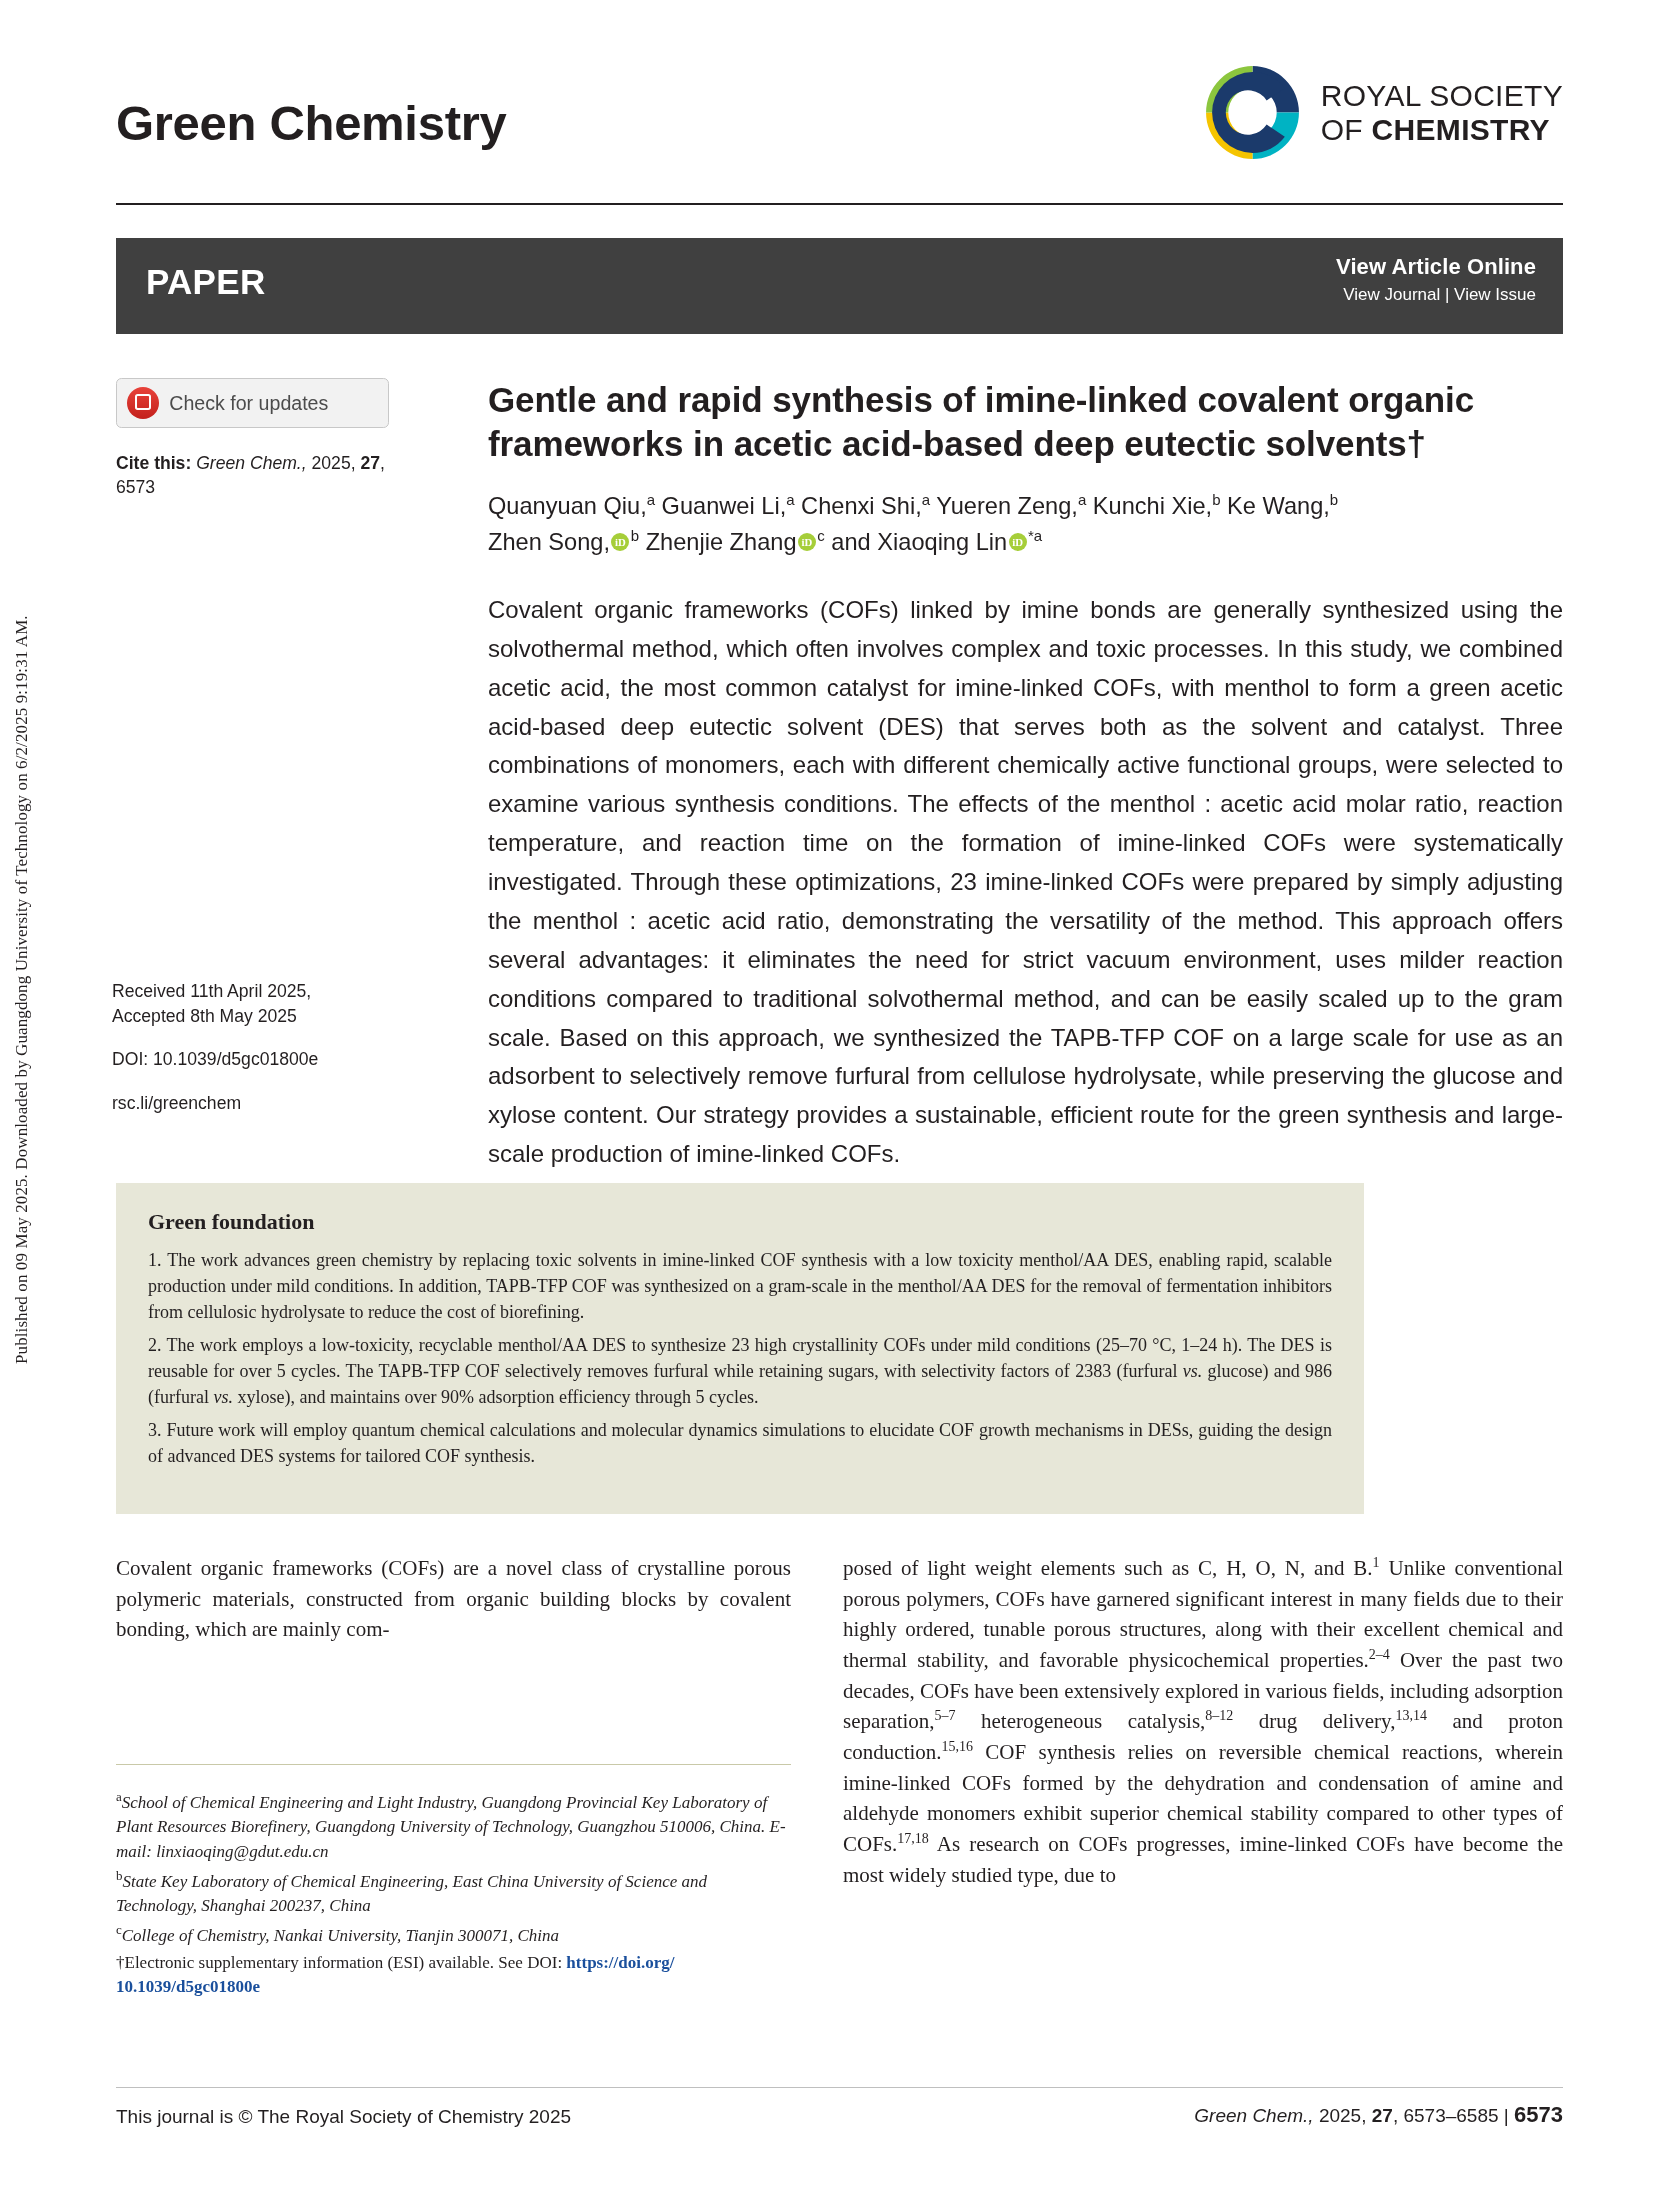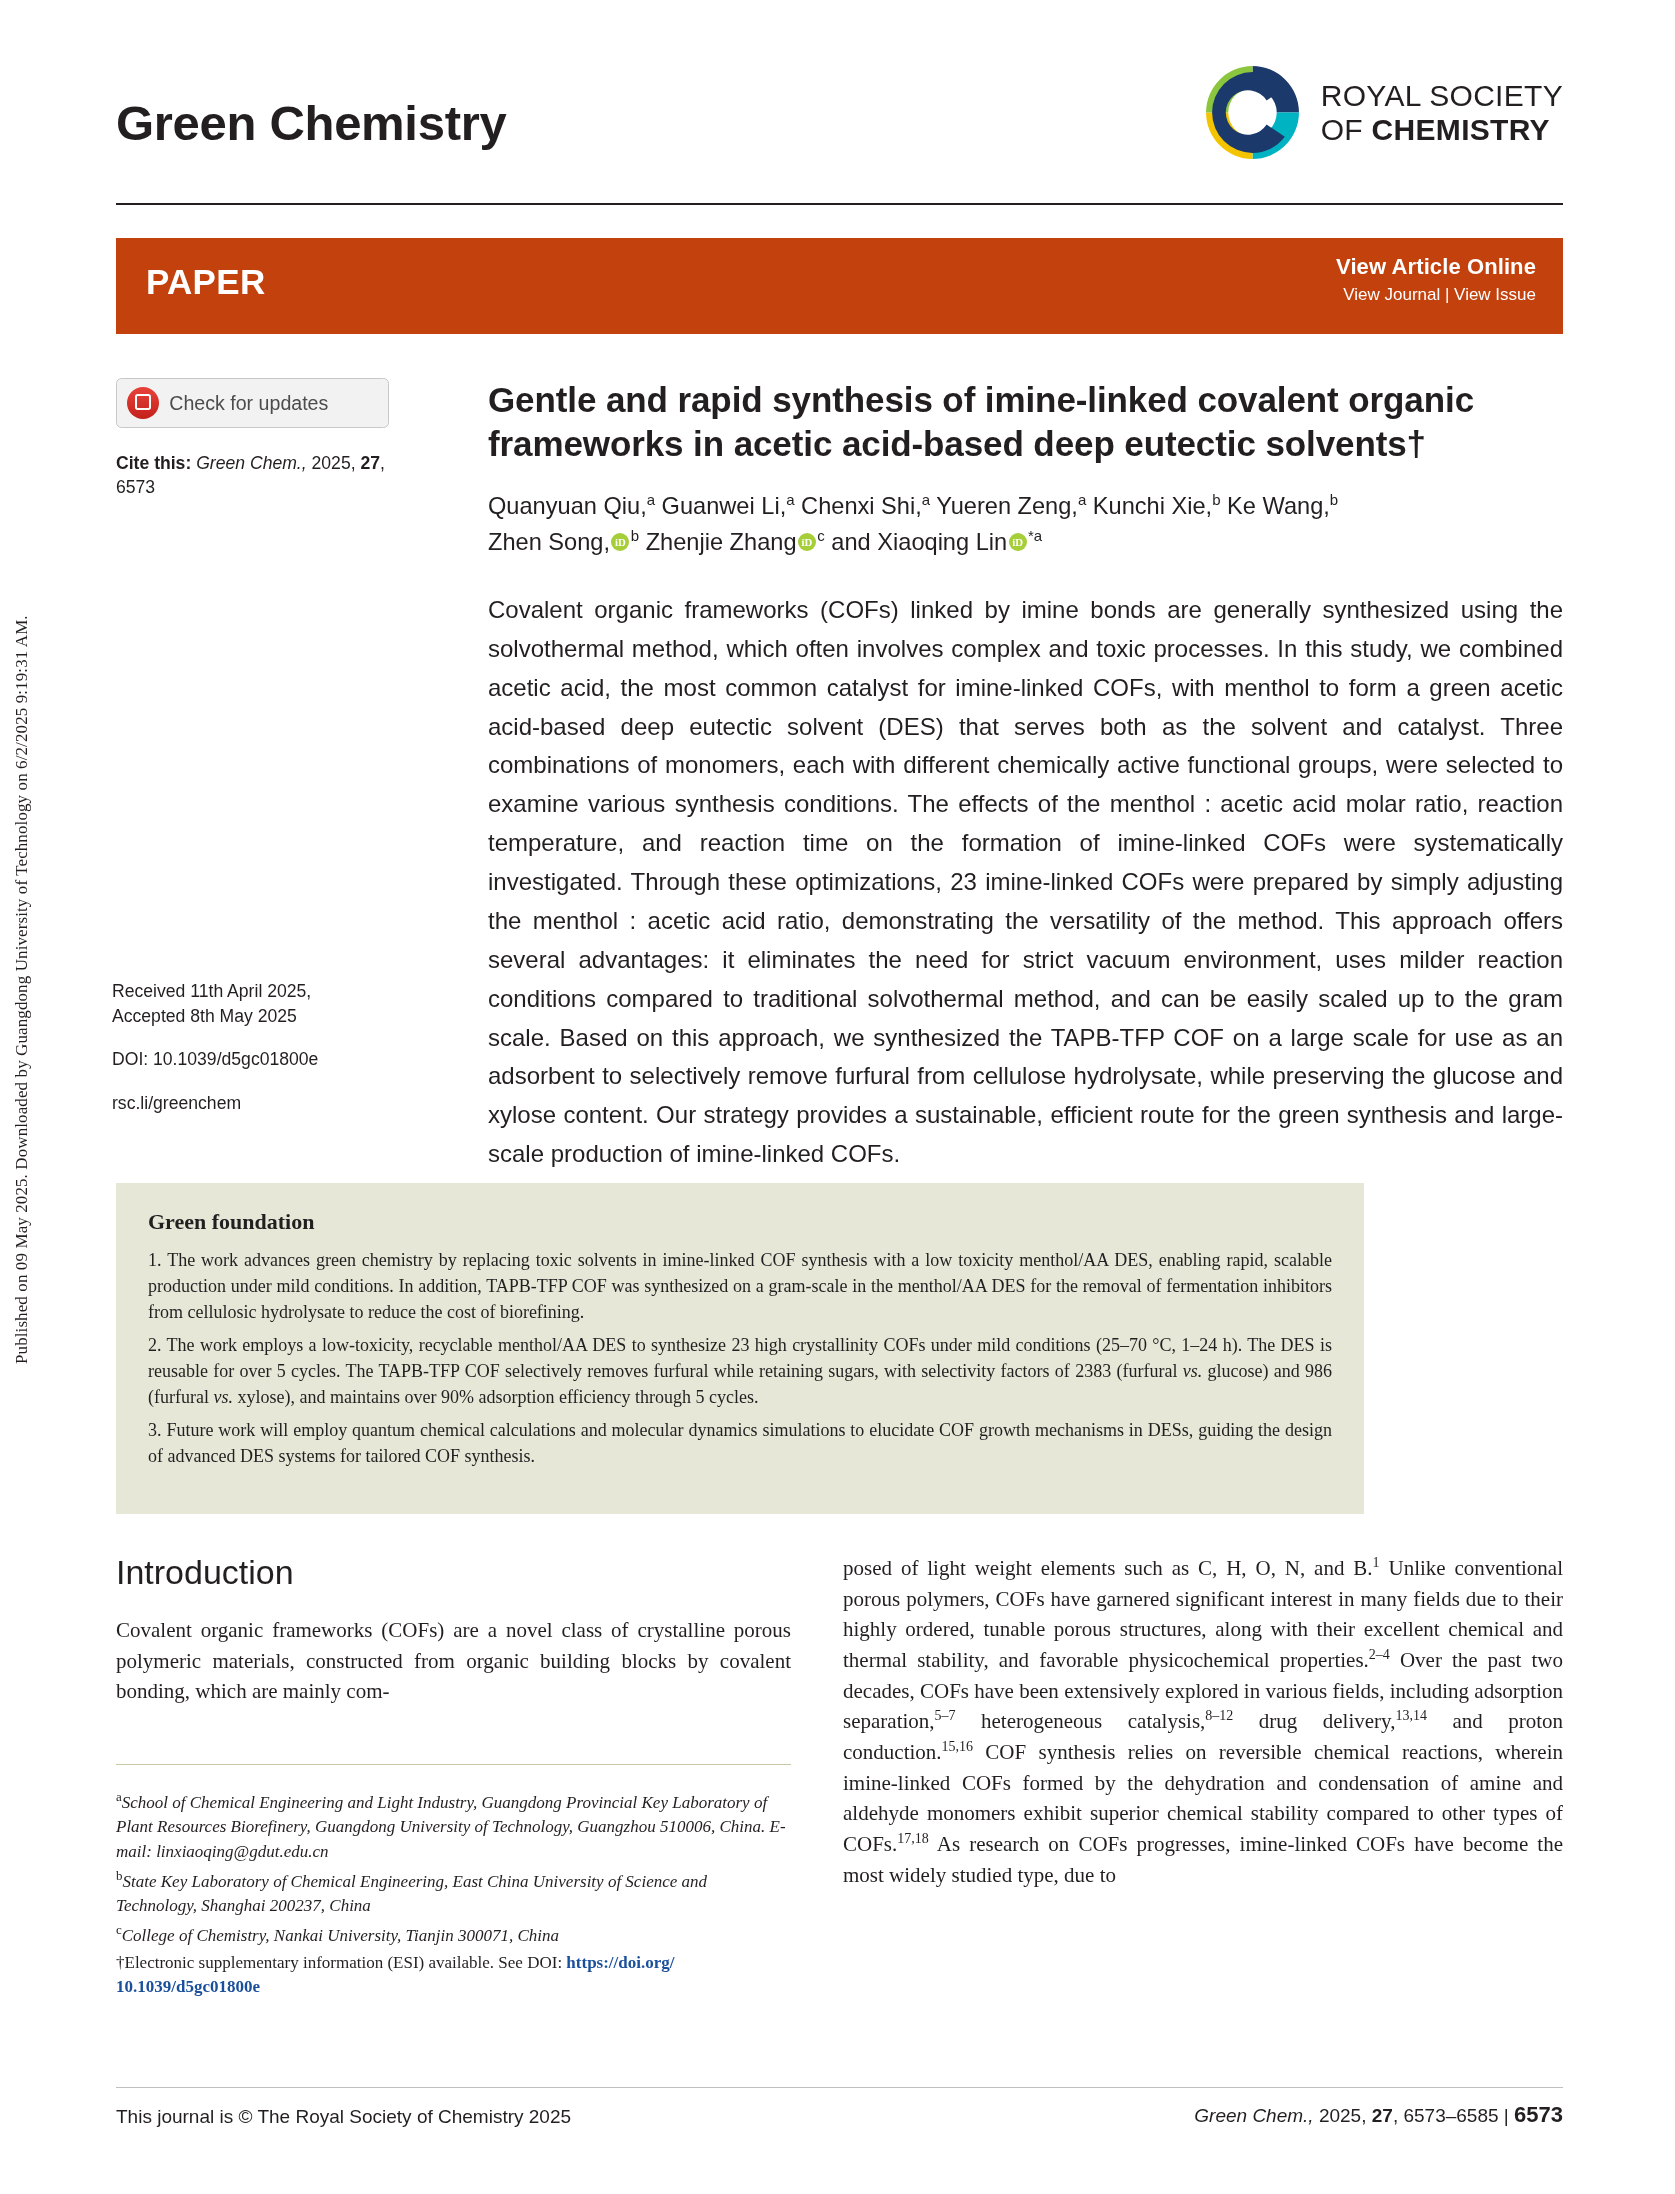--- a/index.html
+++ b/index.html
@@ -91,21 +91,21 @@
     background: #231f20;
   }
 
   
   .paper-bar {
     position: absolute;
     left: 116px;
     top: 238px;
     width: 1447px;
     height: 96px;
-    background: #c2410c;
+    background: #404040;
   }
   .paper-bar .label {
     position: absolute;
     left: 30px;
     top: 24px;
     font-size: 35px;
     font-weight: bold;
     color: #ffffff;
     letter-spacing: 0.3px;
   }
@@ -412,21 +412,20 @@
   </div>
 
   <div class="green-box">
     <h3>Green foundation</h3>
     <p>1. The work advances green chemistry by replacing toxic solvents in imine-linked COF synthesis with a low toxicity menthol/AA DES, enabling rapid, scalable production under mild conditions. In addition, TAPB-TFP COF was synthesized on a gram-scale in the menthol/AA DES for the removal of fermentation inhibitors from cellulosic hydrolysate to reduce the cost of biorefining.</p>
     <p><span>2. The work employs a low-toxicity, recyclable menthol/AA DES to synthesize 23 high crystallinity COFs under mild conditions (25–70 °C, 1–24 h). The DES is reusable for over 5 cycles. The TAPB-TFP COF selectively removes furfural while retaining sugars, with selectivity factors of 2383 (furfural </span><i>vs.</i><span> glucose) and 986 (furfural </span><i>vs.</i><span> xylose), and maintains over 90% adsorption efficiency through 5 cycles.</span></p>
     <p>3. Future work will employ quantum chemical calculations and molecular dynamics simulations to elucidate COF growth mechanisms in DESs, guiding the design of advanced DES systems for tailored COF synthesis.</p>
   </div>
 
   <div class="body-left">
-    <h2 class="section">Introduction</h2>
     <p class="body-text">Covalent organic frameworks (COFs) are a novel class of crystalline porous polymeric materials, constructed from organic building blocks by covalent bonding, which are mainly com-</p>
   </div>
 
   <div class="body-right">
     <p class="body-text"><span>posed of light weight elements such as C, H, O, N, and B.</span><sup>1</sup><span> Unlike conventional porous polymers, COFs have garnered significant interest in many fields due to their highly ordered, tunable porous structures, along with their excellent chemical and thermal stability, and favorable physicochemical properties.</span><sup>2–4</sup><span> Over the past two decades, COFs have been extensively explored in various fields, including adsorption separation,</span><sup>5–7</sup><span> heterogeneous catalysis,</span><sup>8–12</sup><span> drug delivery,</span><sup>13,14</sup><span> and proton conduction.</span><sup>15,16</sup><span> COF synthesis relies on reversible chemical reactions, wherein imine-linked COFs formed by the dehydration and condensation of amine and aldehyde monomers exhibit superior chemical stability compared to other types of COFs.</span><sup>17,18</sup><span> As research on COFs progresses, imine-linked COFs have become the most widely studied type, due to</span></p>
   </div>
 
   <div class="foot-rule"></div>
   <div class="footnotes">
     <p style="margin:0 0 2.7px 0;"><sup>a</sup><i>School of Chemical Engineering and Light Industry, Guangdong Provincial Key Laboratory of Plant Resources Biorefinery, Guangdong University of Technology, Guangzhou 510006, China. E-mail: linxiaoqing@gdut.edu.cn</i></p>

